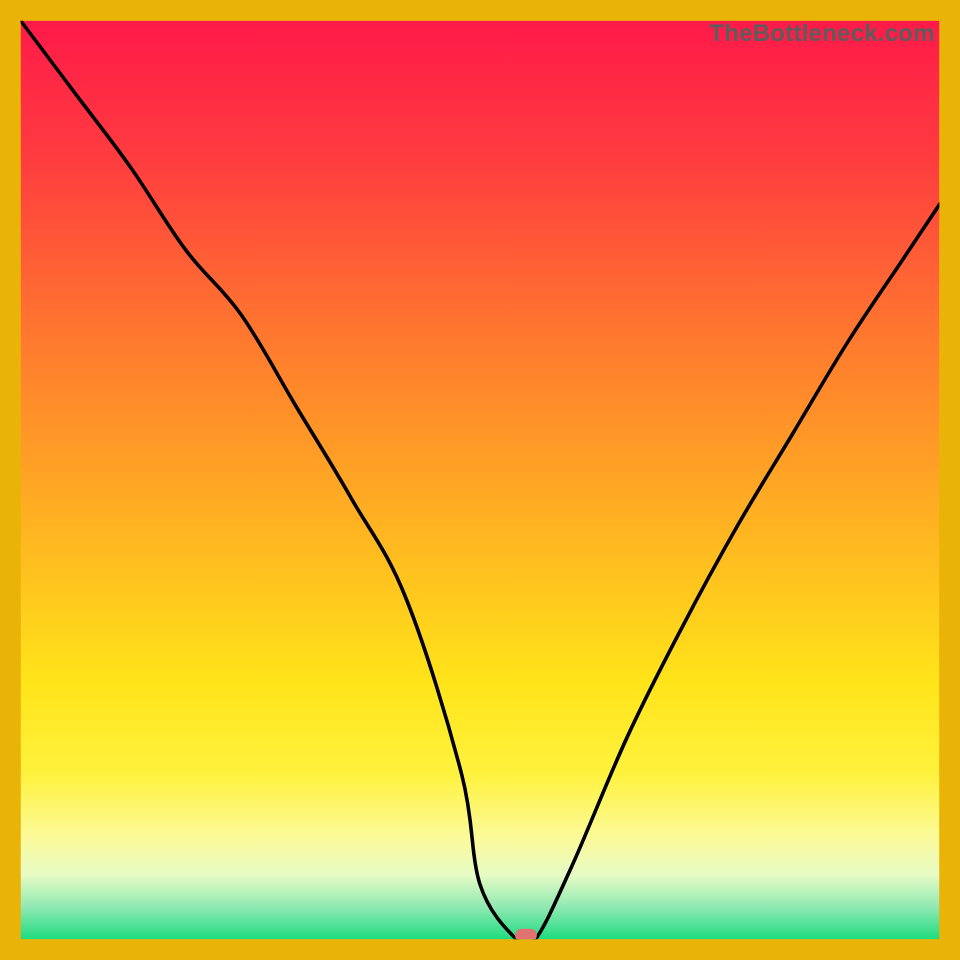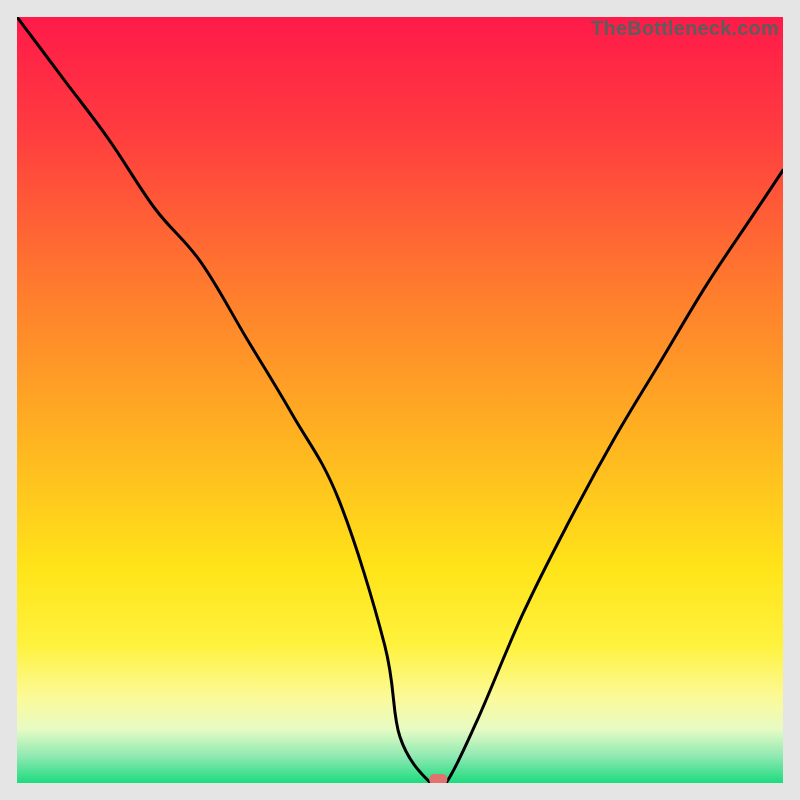--- a/index.html
+++ b/index.html
@@ -7,21 +7,21 @@
     padding: 0;
     width: 800px;
     height: 800px;
     background: #000;
     overflow: hidden;
   }
   .stage {
     position: relative;
     width: 800px;
     height: 800px;
-    background: #e5e5e5;
+    background: #eab308;
   }
   .plot {
     position: absolute;
     left: 17px;
     top: 17px;
     width: 766px;
     height: 766px;
     overflow: hidden;
   }
   .watermark {

